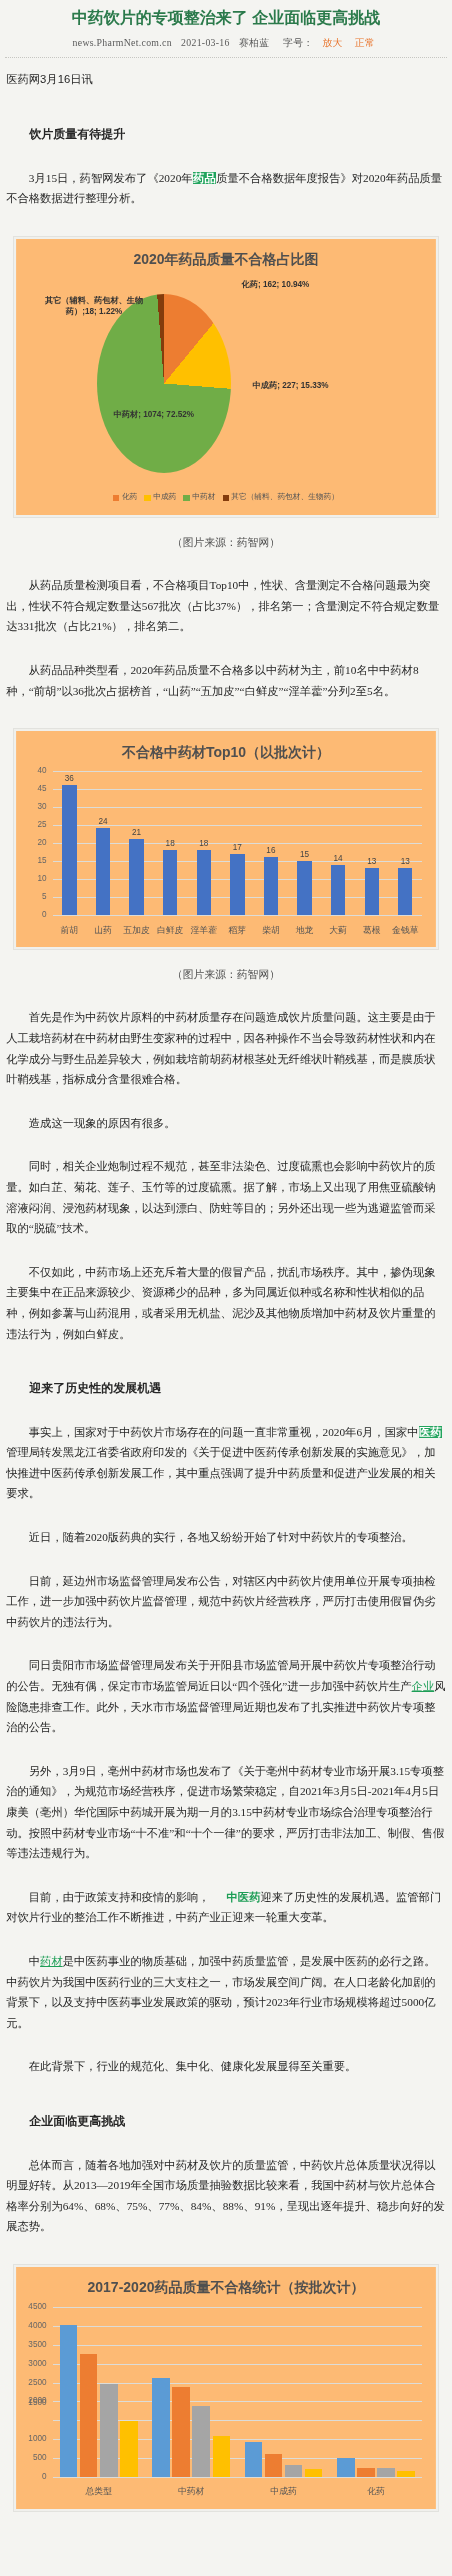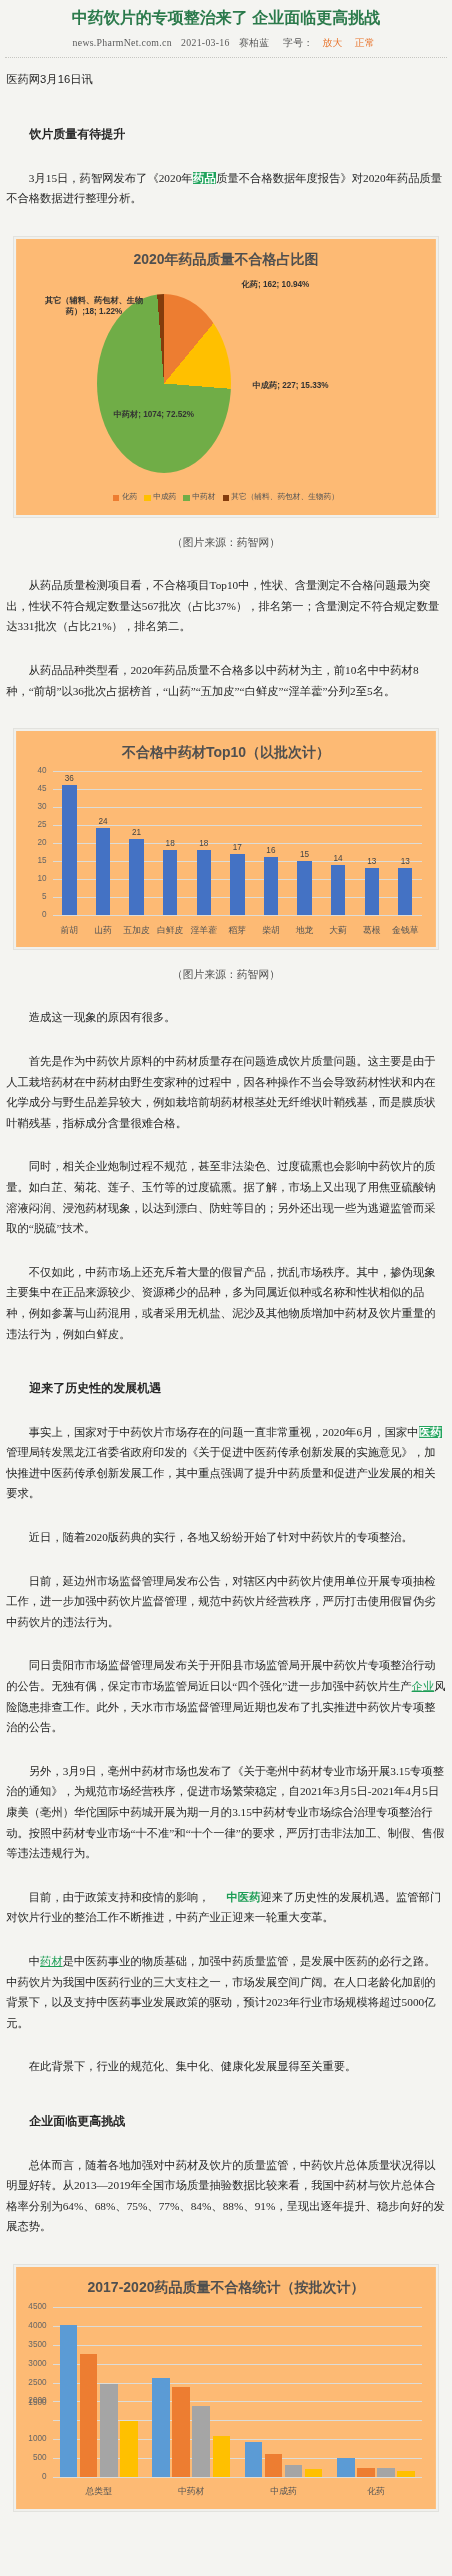--- a/index.html
+++ b/index.html
@@ -236,22 +236,22 @@
         <div class="xlabel">淫羊藿</div>
         <div class="xlabel">稻芽</div>
         <div class="xlabel">柴胡</div>
         <div class="xlabel">地龙</div>
         <div class="xlabel">大蓟</div>
         <div class="xlabel">葛根</div>
         <div class="xlabel">金钱草</div>
       </div>
     </div>
     <div class="chart-caption">（图片来源：药智网）</div>
+    <p>首先是作为中药饮片原料的中药材质量存在问题造成饮片质量问题。这主要是由于人工栽培药材在中药材由野生变家种的过程中，因各种操作不当会导致药材性状和内在化学成分与野生品差异较大，例如栽培前胡药材根茎处无纤维状叶鞘残基，而是膜质状叶鞘残基，指标成分含量很难合格。</p>
     <p>造成这一现象的原因有很多。</p>
-    <p>首先是作为中药饮片原料的中药材质量存在问题造成饮片质量问题。这主要是由于人工栽培药材在中药材由野生变家种的过程中，因各种操作不当会导致药材性状和内在化学成分与野生品差异较大，例如栽培前胡药材根茎处无纤维状叶鞘残基，而是膜质状叶鞘残基，指标成分含量很难合格。</p>
     <p>同时，相关企业炮制过程不规范，甚至非法染色、过度硫熏也会影响中药饮片的质量。如白芷、菊花、莲子、玉竹等的过度硫熏。据了解，市场上又出现了用焦亚硫酸钠溶液闷润、浸泡药材现象，以达到漂白、防蛀等目的；另外还出现一些为逃避监管而采取的“脱硫”技术。</p>
     <p>不仅如此，中药市场上还充斥着大量的假冒产品，扰乱市场秩序。其中，掺伪现象主要集中在正品来源较少、资源稀少的品种，多为同属近似种或名称和性状相似的品种，例如参薯与山药混用，或者采用无机盐、泥沙及其他物质增加中药材及饮片重量的违法行为，例如白鲜皮。</p>
     <div class="section-heading">迎来了历史性的发展机遇</div>
     <p>事实上，国家对于中药饮片市场存在的问题一直非常重视，2020年6月，国家中<span class="kw-tag">医药</span>管理局转发黑龙江省委省政府印发的《关于促进中医药传承创新发展的实施意见》，加快推进中医药传承创新发展工作，其中重点强调了提升中药质量和促进产业发展的相关要求。</p>
     <p>近日，随着2020版药典的实行，各地又纷纷开始了针对中药饮片的专项整治。</p>
     <p>日前，延边州市场监督管理局发布公告，对辖区内中药饮片使用单位开展专项抽检工作，进一步加强中药饮片监督管理，规范中药饮片经营秩序，严厉打击使用假冒伪劣中药饮片的违法行为。</p>
     <p>同日贵阳市市场监督管理局发布关于开阳县市场监管局开展中药饮片专项整治行动的公告。无独有偶，保定市市场监管局近日以“四个强化”进一步加强中药饮片生产<span class="kw-green-u">企业</span>风险隐患排查工作。此外，天水市市场监督管理局近期也发布了扎实推进中药饮片专项整治的公告。</p>
     <p>另外，3月9日，亳州中药材市场也发布了《关于亳州中药材专业市场开展3.15专项整治的通知》，为规范市场经营秩序，促进市场繁荣稳定，自2021年3月5日-2021年4月5日康美（亳州）华佗国际中药城开展为期一月的3.15中药材专业市场综合治理专项整治行动。按照中药材专业市场“十不准”和“十个一律”的要求，严厉打击非法加工、制假、售假等违法违规行为。</p>
     <p>目前，由于政策支持和疫情的影响，<span class="kw-green-bold">中医药</span>迎来了历史性的发展机遇。监管部门对饮片行业的整治工作不断推进，中药产业正迎来一轮重大变革。</p>
     <p>中<span class="kw-green-u">药材</span>是中医药事业的物质基础，加强中药质量监管，是发展中医药的必行之路。中药饮片为我国中医药行业的三大支柱之一，市场发展空间广阔。在人口老龄化加剧的背景下，以及支持中医药事业发展政策的驱动，预计2023年行业市场规模将超过5000亿元。</p>

